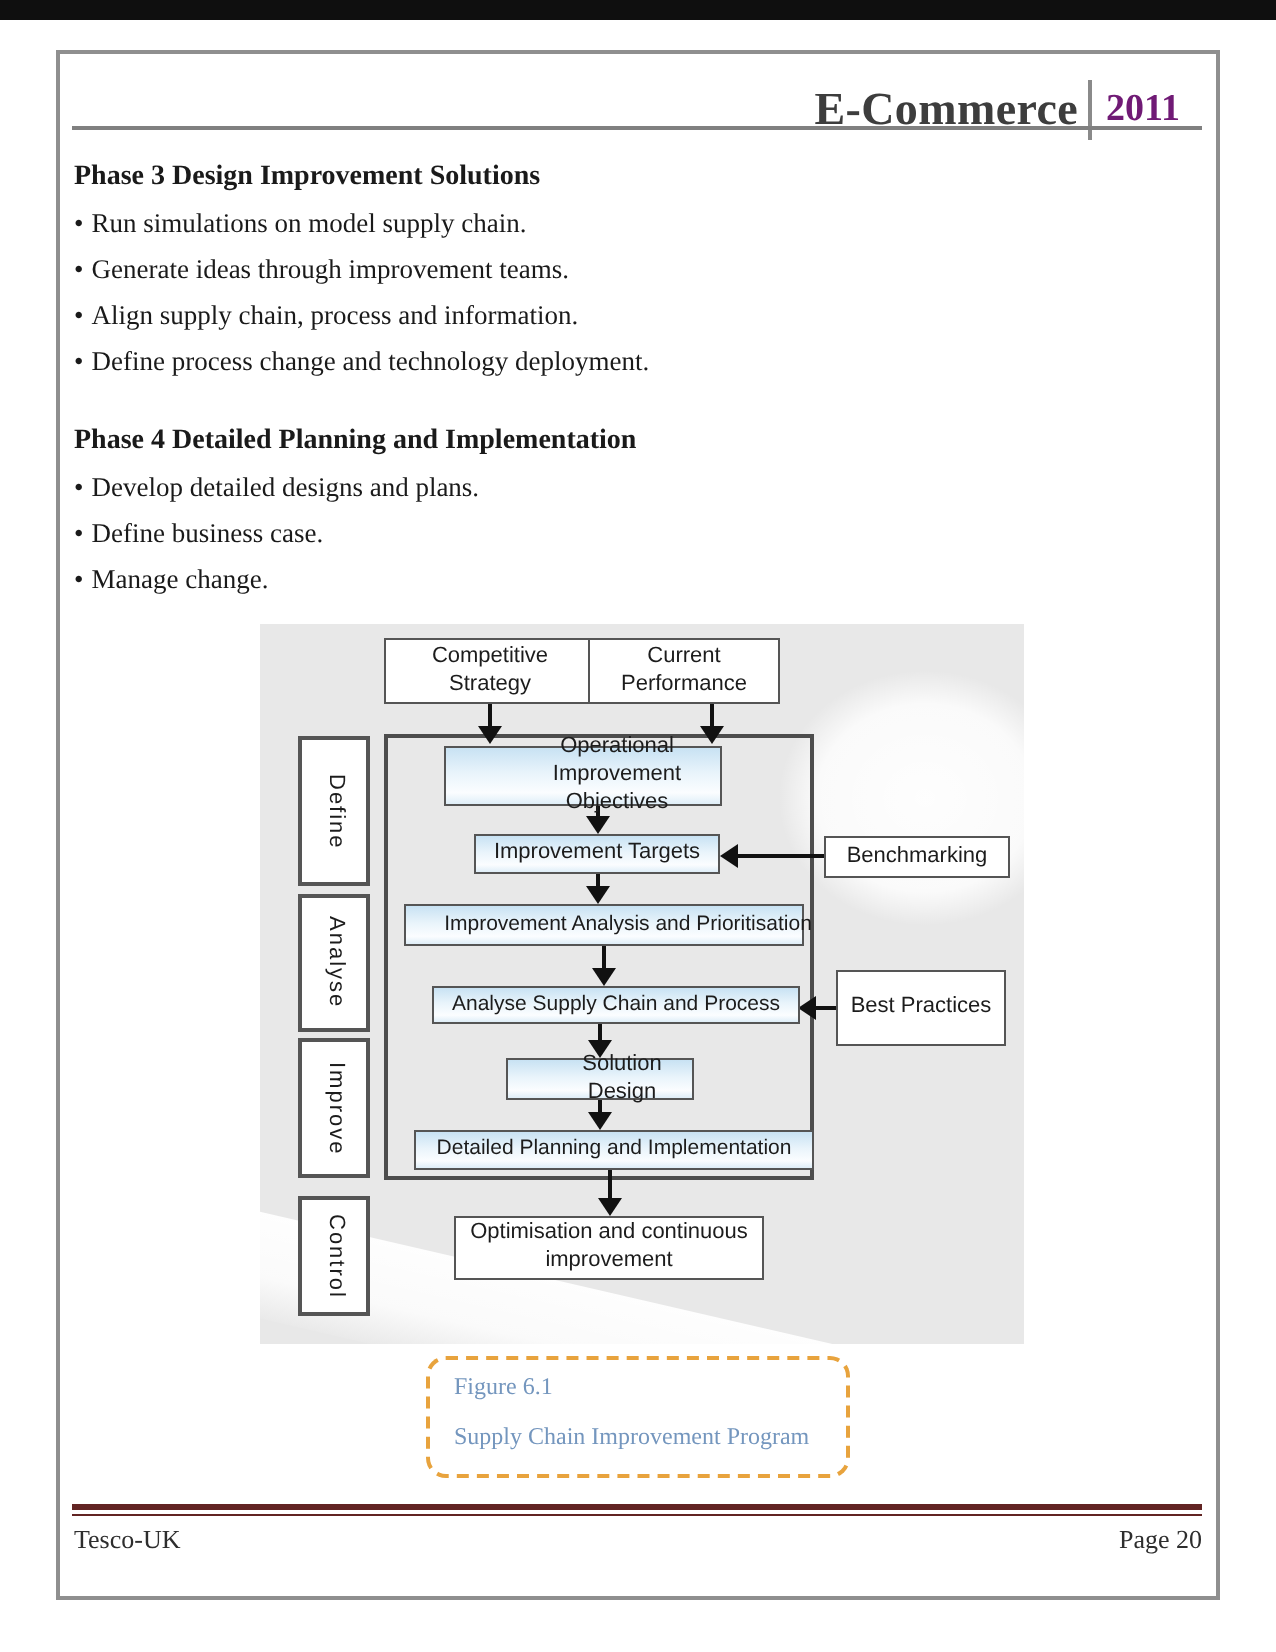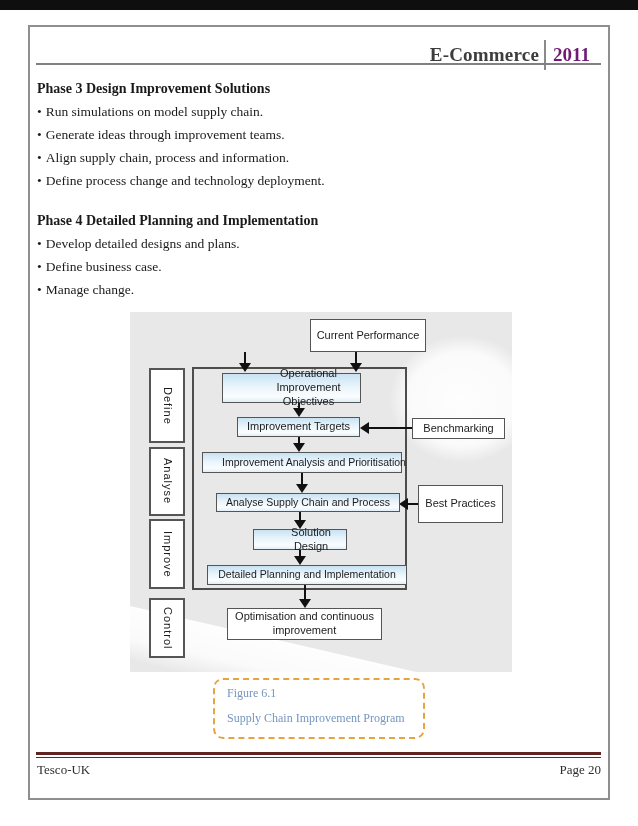--- a/index.html
+++ b/index.html
@@ -6,21 +6,21 @@
   body{width:638px;height:826px;position:relative;overflow:hidden;
        font-family:"Liberation Serif",serif;color:#1a1a1a;}
 
   .topbar{position:absolute;left:0;top:0;width:638px;height:10px;background:#0f0f0f;}
 
   .page{position:absolute;left:28px;top:25px;width:578px;height:771px;
         border:2px solid #8f8f8f;background:#fff;}
 
   
   .header-row{position:absolute;top:12px;right:18px;display:flex;align-items:center;height:32px;}
-  .hdr-title{font-weight:bold;font-size:19px;color:#3d3d3d;letter-spacing:.2px;}
+  .hdr-title{font-weight:bold;font-size:23px;color:#3d3d3d;letter-spacing:.2px;}
   .hdr-divider{width:2px;height:30px;background:#8a8a8a;margin:0 7px 0 5px;}
   .hdr-year{font-weight:bold;font-size:19px;color:#701a75;}
   .hdr-rule{position:absolute;top:36px;left:6px;right:7px;height:2px;background:#808080;}
 
   
   .content{position:absolute;left:7px;top:53px;right:12px;}
   .phase{margin:0;font-size:14px;font-weight:bold;line-height:17px;}
   .phase.second{margin-top:23px;}
   .bullet{margin:6px 0 0 0;font-size:13.5px;line-height:17px;}
   .bmark{margin-right:4px;}
@@ -103,21 +103,22 @@
     <div class="varrow" style="left:220px;top:40px;height:20px;"></div>
     <div class="varrow" style="left:163px;top:91px;height:14px;"></div>
     <div class="varrow" style="left:163px;top:125px;height:15px;"></div>
     <div class="varrow" style="left:166px;top:161px;height:20px;"></div>
     <div class="varrow" style="left:164px;top:200px;height:17px;"></div>
     <div class="varrow" style="left:164px;top:238px;height:15px;"></div>
     <div class="varrow" style="left:169px;top:273px;height:23px;"></div>
     <div class="harrow" style="left:230px;top:110px;width:52px;"></div>
     <div class="harrow" style="left:269px;top:186px;width:20px;"></div>
 
-    <div class="dbox" style="left:180px;top:7px;width:116px;height:33px;">Current Performance</div>
+    <div class="dbox" style="left:62px;top:7px;width:106px;height:33px;">Competitive Strategy</div>
+    <div class="dbox" style="left:164px;top:7px;width:96px;height:33px;">Current Performance</div>
 
     <div class="dbox rot" style="left:19px;top:56px;width:36px;height:75px;">Define</div>
     <div class="dbox rot" style="left:19px;top:135px;width:36px;height:69px;">Analyse</div>
     <div class="dbox rot" style="left:19px;top:207px;width:36px;height:70px;">Improve</div>
     <div class="dbox rot" style="left:19px;top:286px;width:36px;height:60px;">Control</div>
 
     <div class="dbox step" style="left:92px;top:61px;width:139px;height:30px;padding-left:36px;">Operational Improvement Objectives</div>
     <div class="dbox step" style="left:107px;top:105px;width:123px;height:20px;">Improvement Targets</div>
     <div class="dbox step nowrap" style="left:72px;top:140px;width:200px;height:21px;padding-left:26px;">Improvement Analysis and Prioritisation</div>
     <div class="dbox step nowrap" style="left:86px;top:181px;width:184px;height:19px;text-align:center;">Analyse Supply Chain and Process</div>

